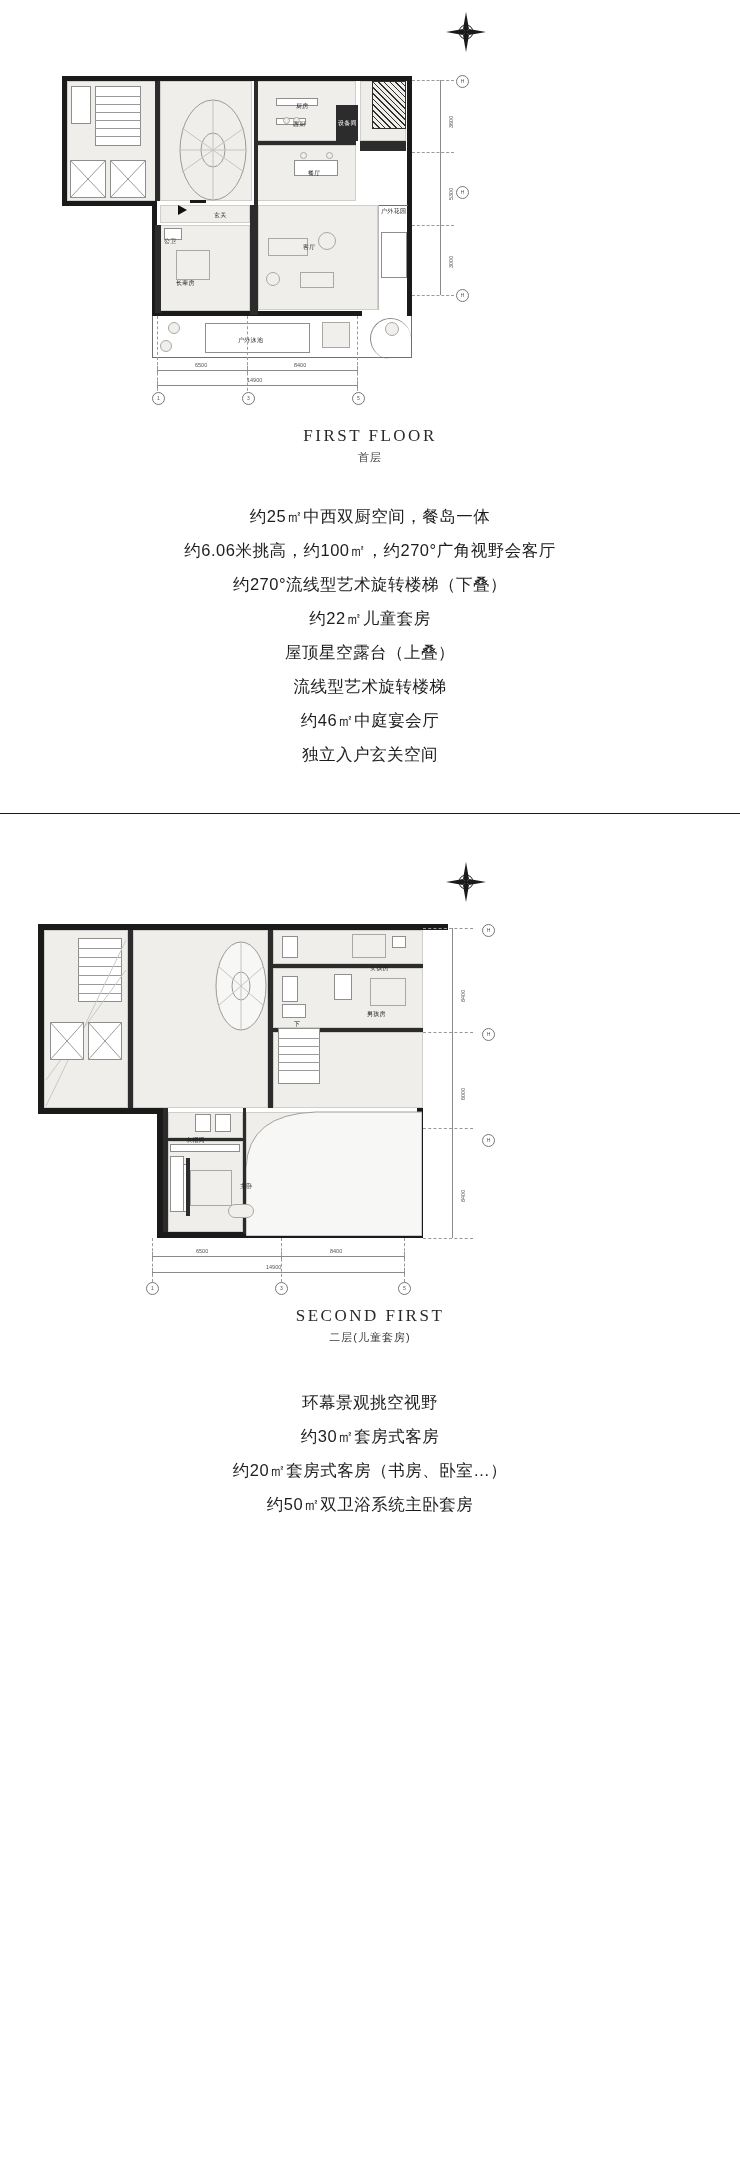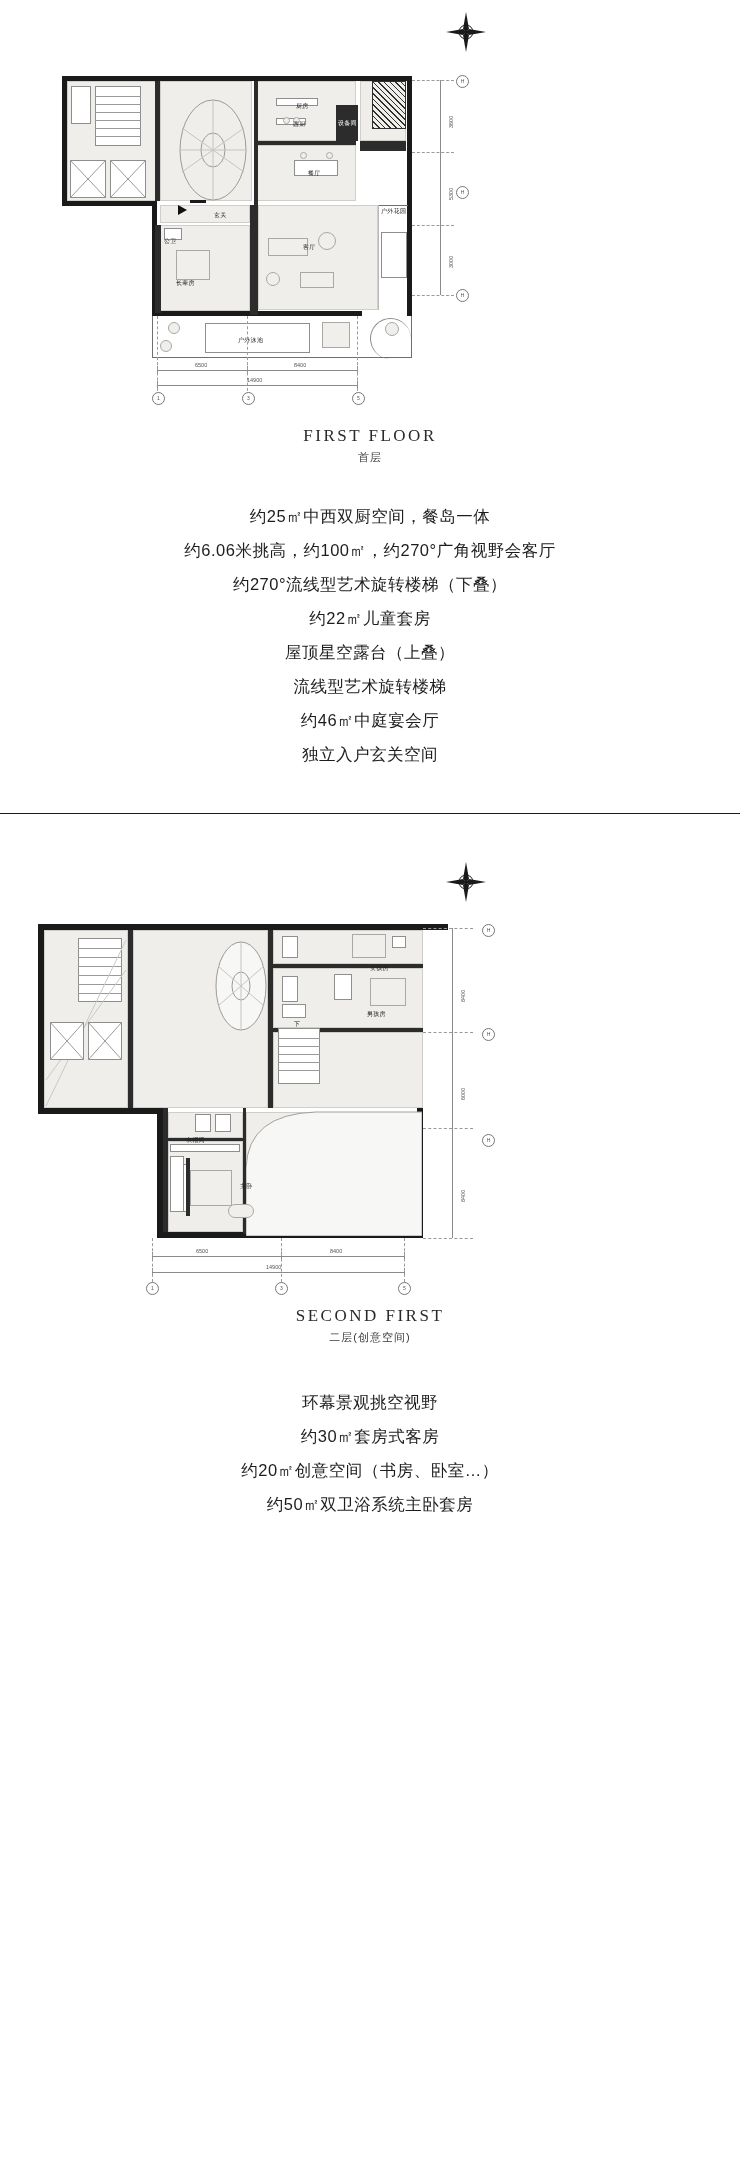--- a/index.html
+++ b/index.html
@@ -487,24 +487,24 @@
       <div class="axis" style="left:482px;top:72px;">H</div>
       <div class="axis" style="left:482px;top:176px;">H</div>
       <div class="axis" style="left:482px;top:282px;">H</div>
       <div class="axis" style="left:146px;top:430px;">1</div>
       <div class="axis" style="left:275px;top:430px;">3</div>
       <div class="axis" style="left:398px;top:430px;">5</div>
     </div>
 
     <div class="floor-caption" style="margin-top:54px;">
       <div class="en">SECOND FIRST</div>
-      <div class="cn">二层(创意空间)</div>
+      <div class="cn">二层(儿童套房)</div>
     </div>
 
     <div class="features" style="margin-top:40px;">
       <div class="line">环幕景观挑空视野</div>
       <div class="line">约30㎡套房式客房</div>
-      <div class="line">约20㎡创意空间（书房、卧室…）</div>
+      <div class="line">约20㎡套房式客房（书房、卧室…）</div>
       <div class="line">约50㎡双卫浴系统主卧套房</div>
     </div>
   </div>
 
 </div>
 
 </body></html>

